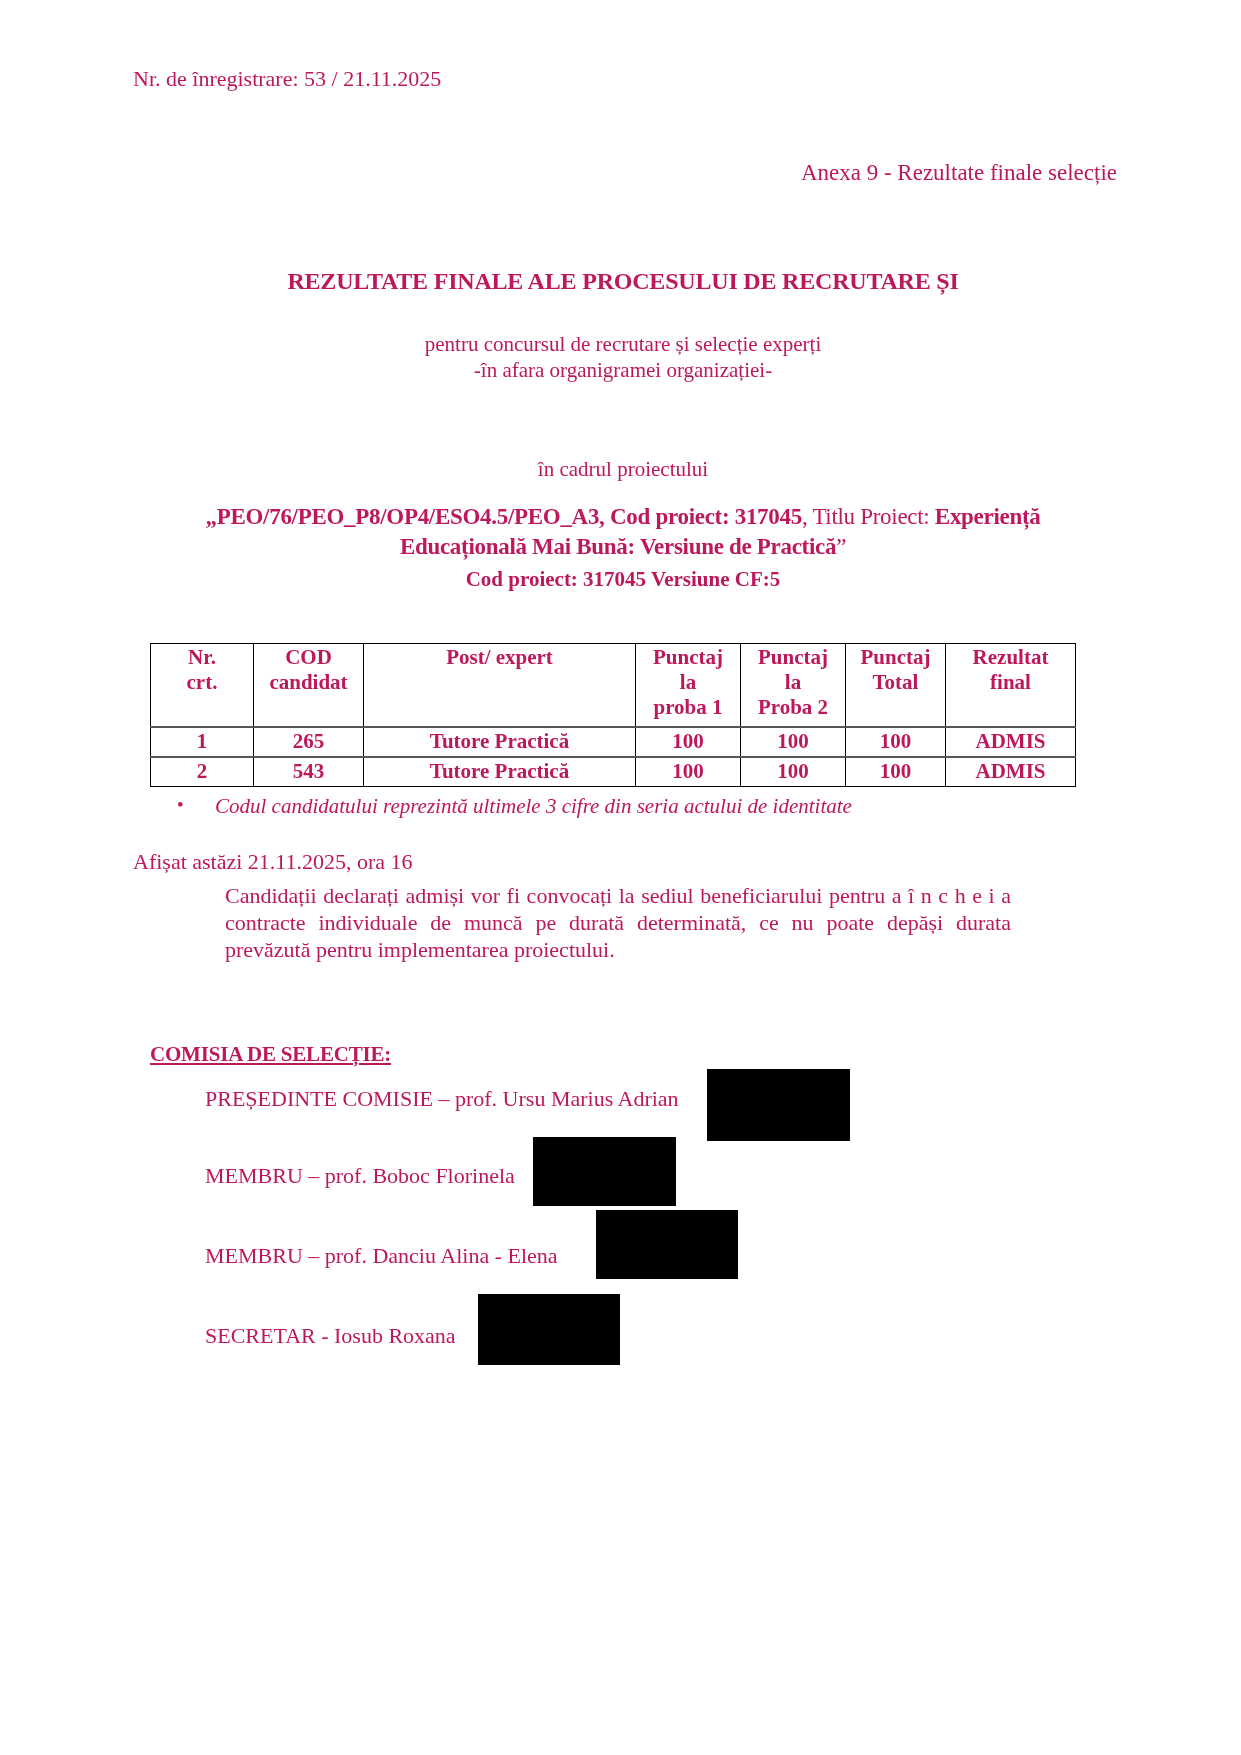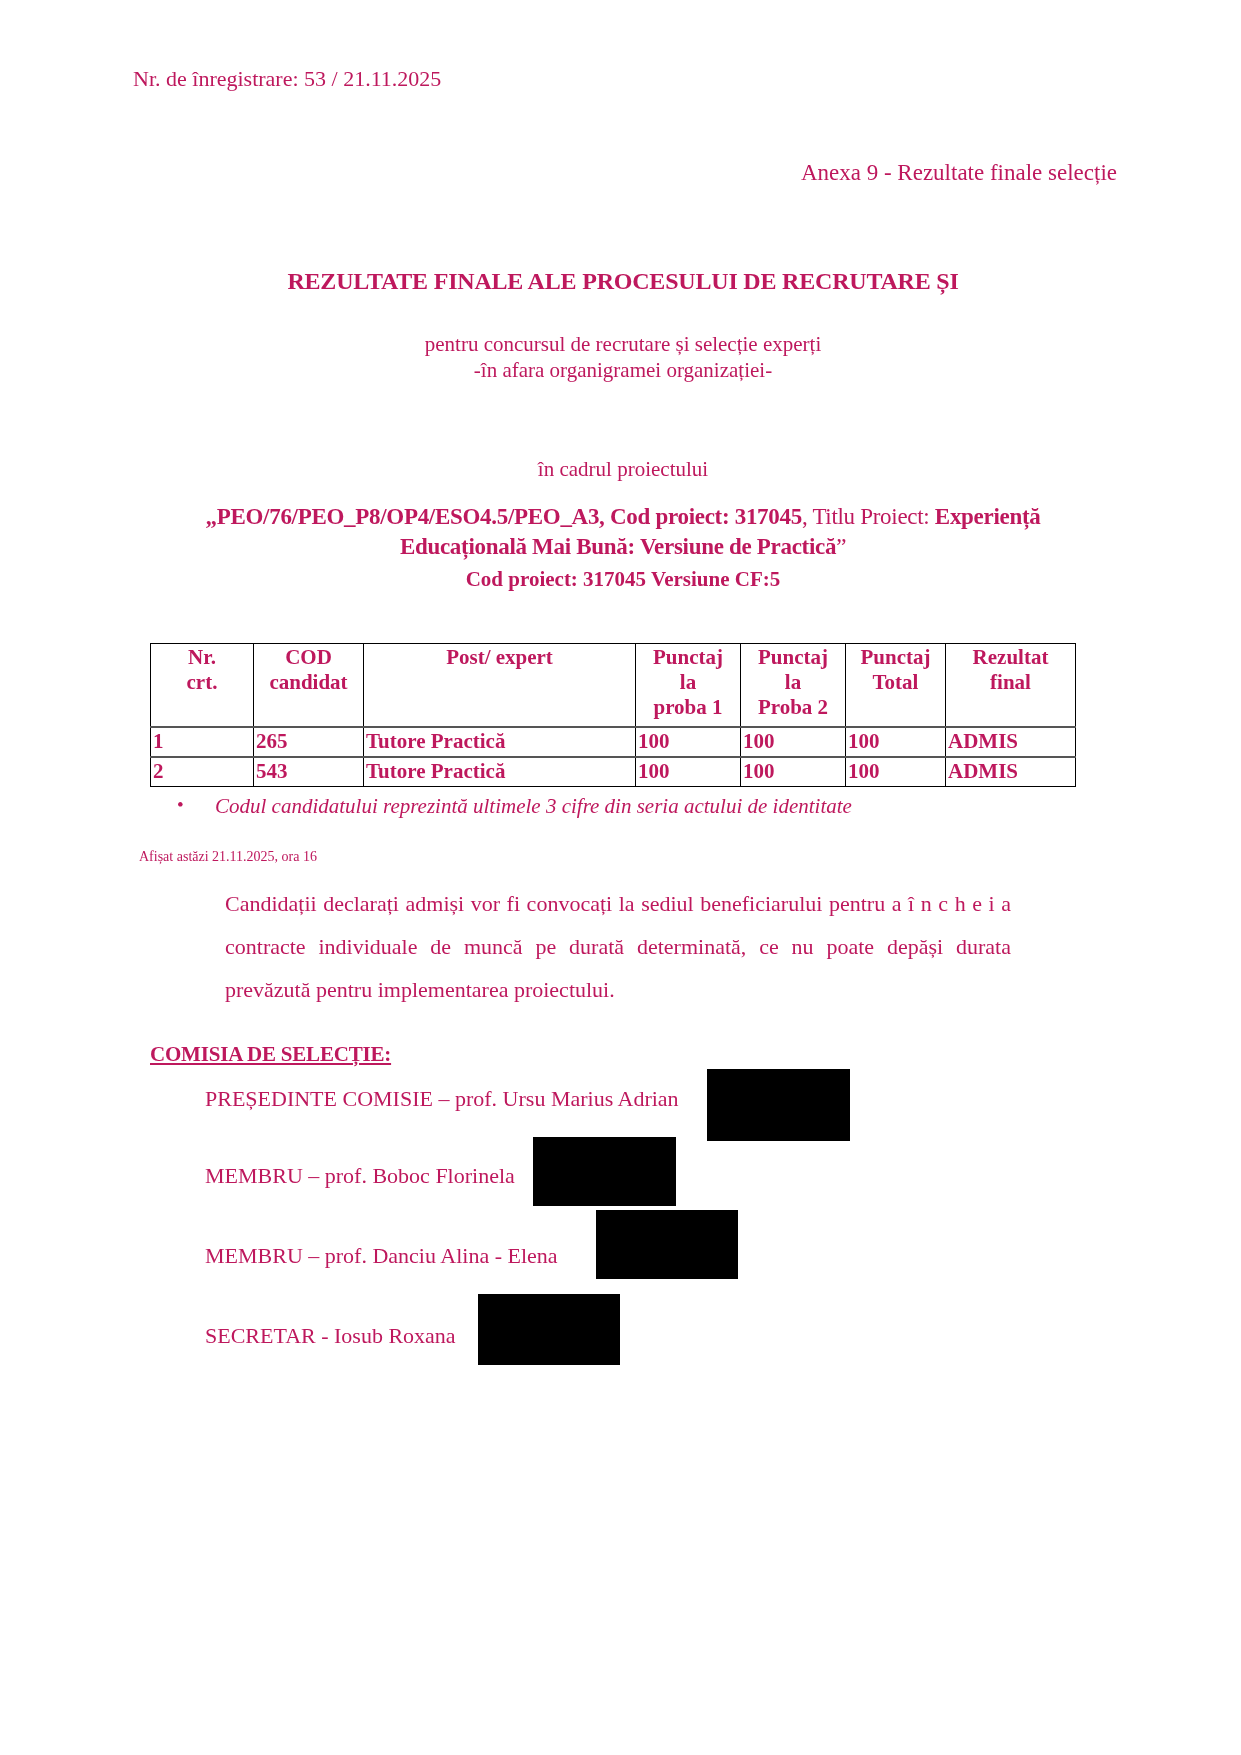--- a/index.html
+++ b/index.html
@@ -18,38 +18,38 @@
   .center-col{left:133px;width:980px;text-align:center;}
   .doc-title{top:266px;font-size:24px;font-weight:bold;line-height:31px;letter-spacing:-0.2px;}
   .doc-sub{top:331px;font-size:21px;line-height:26px;}
   .within-line{top:457px;font-size:21px;}
   .project-block{top:502px;font-size:23px;line-height:30px;letter-spacing:-0.3px;}
   .project-version{top:567px;font-size:21px;font-weight:bold;}
   .b{font-weight:bold;}
   table.results{
     position:absolute;left:150px;top:643px;
     border-collapse:collapse;table-layout:fixed;
-    font-size:21px;font-weight:bold;
+    font-size:21px;font-weight:bold;text-align:center;
   }
   table.results th,table.results td{
     border:1px solid #000;
     padding:1px 2px;
     white-space:pre-line;
     vertical-align:top;
     font-weight:bold;
     overflow:hidden;
   }
   table.results thead th{height:80px;}
   table.results tbody td{height:26px;border-top:2px solid #555;}
   .note-line{left:177px;top:794px;font-size:21px;font-style:italic;display:flex;}
   .note-bullet{width:38px;font-style:normal;font-size:19px;}
-  .posted-line{left:139px;top:849px;font-size:14px;}
+  .posted-line{left:133px;top:849px;font-size:22px;}
   .body-par{
     left:225px;top:882px;width:786px;
-    font-size:22px;line-height:43px;text-align:justify;
+    font-size:22px;line-height:27px;text-align:justify;
   }
   .committee-heading{
     left:150px;top:1042px;font-size:21px;font-weight:bold;
     text-decoration:underline;letter-spacing:-0.2px;
   }
   .member-label{font-size:22px;white-space:nowrap;}
   .redaction{position:absolute;background:#000;}
 </style>
 </head>
 <body>

